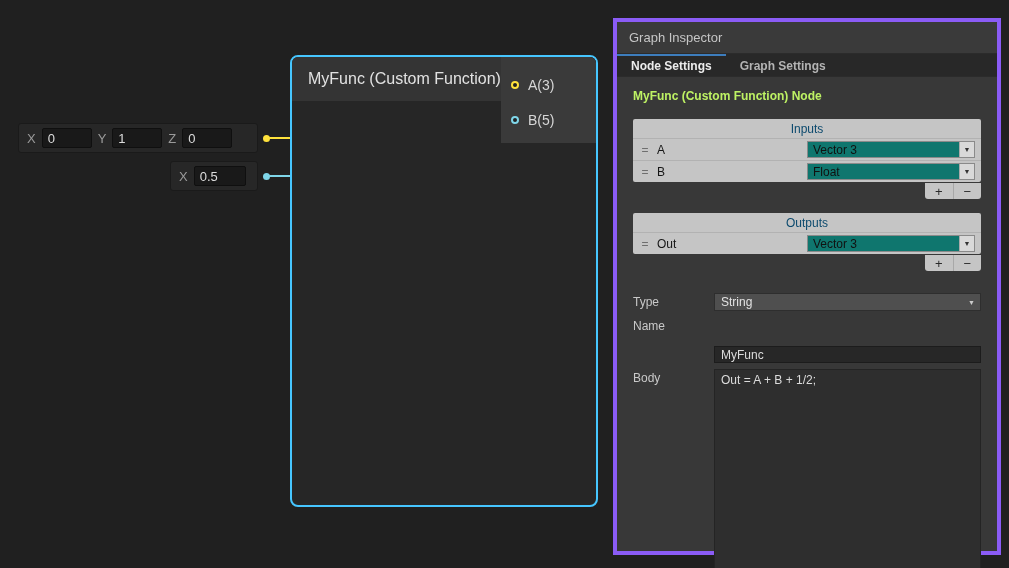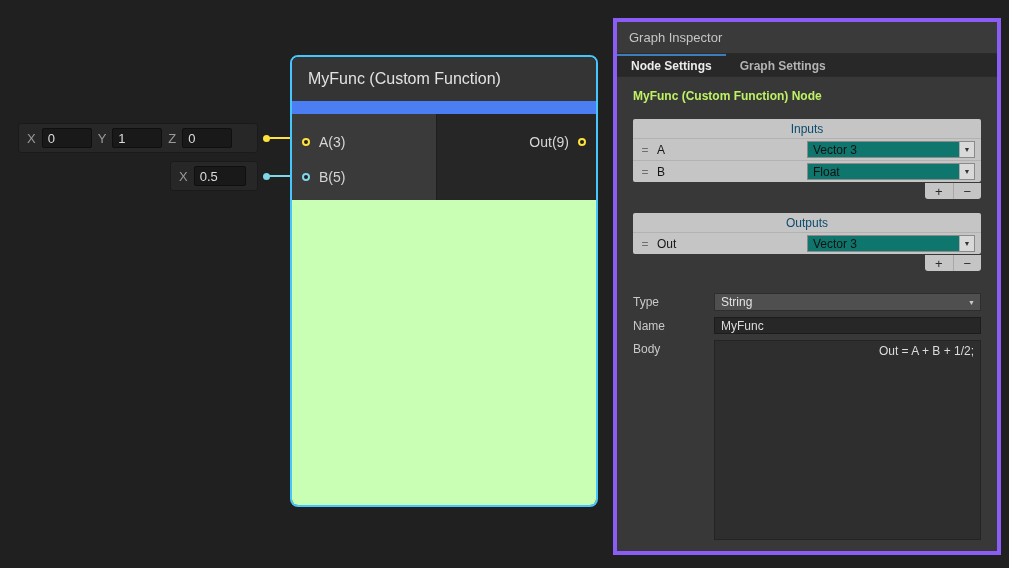--- a/index.html
+++ b/index.html
@@ -33,21 +33,21 @@
   #dot-a { left: 263px; top: 135px; background: #ffe23c; }
   #dot-b { left: 263px; top: 173px; background: #7fd6e9; }
   .edge { position: absolute; height: 2px; border-radius: 1px; }
   #edge-a { left: 269px; top: 137px; width: 40px; background: #ffe23c; }
   #edge-b { left: 269px; top: 175px; width: 40px; background: #7fd6e9; }
 
   
   .node {
     position: absolute; left: 290px; top: 55px; width: 308px; height: 452px;
     border: 2px solid #46c6ff; border-radius: 8px;
-    display: flex; flex-direction: column; overflow: hidden; background: #262626;
+    display: flex; flex-direction: row; overflow: hidden; background: #262626;
   }
   .node-header {
     height: 44px; background: #343434; flex: 0 0 auto;
     display: flex; align-items: center; padding-left: 16px;
     color: #e2e2e2; font-size: 16px;
   }
   .node-bar { height: 13px; background: #4c7ef3; flex: 0 0 auto; }
   .node-ports { height: 86px; display: flex; flex: 0 0 auto; background: #262626; }
   .ports-in { width: 145px; background: #3a3a3a; border-right: 1px solid #1e1e1e; padding-top: 10px; }
   .ports-out { flex: 1; padding-top: 10px; }
@@ -95,27 +95,26 @@
   .field-row { display: flex; margin: 6px 16px 0; align-items: flex-start; }
   .field-row.first { margin-top: 22px; }
   .field-label { width: 81px; padding-top: 2px; color: #c9c9c9; font-size: 12px; flex: 0 0 auto; }
   .dark-select {
     flex: 1; height: 18px; background: #4f4f4f; border: 1px solid #2e2e2e;
     display: flex; align-items: center; padding-left: 6px; color: #e2e2e2; font-size: 12px;
   }
   .dark-select .arrow { margin-left: auto; padding-right: 5px; font-size: 7px; color: #cccccc; }
   .dark-input {
     flex: 1; height: 17px; background: #272727; border: 1px solid #1c1c1c;
-    color: #dcdcdc; font-size: 12px; padding: 0 6px; font-family: inherit;
+    color: #dcdcdc; font-size: 12px; padding: 0 6px; font-family: inherit; margin-top: 29px;
   }
   .dark-textarea {
     flex: 1; height: 200px; background: #2e2e2e; border: 1px solid #242424;
     color: #dcdcdc; font-size: 12px; padding: 3px 6px; font-family: inherit; resize: none;
     overflow: hidden;
-    text-align: right;
   }
 </style>
 </head>
 <body>
 
 <div class="canvas">
 
   <div class="default-input" id="vec3-widget">
     <span class="di-label">X</span>
     <input class="di-field" type="text" value="0" style="">

